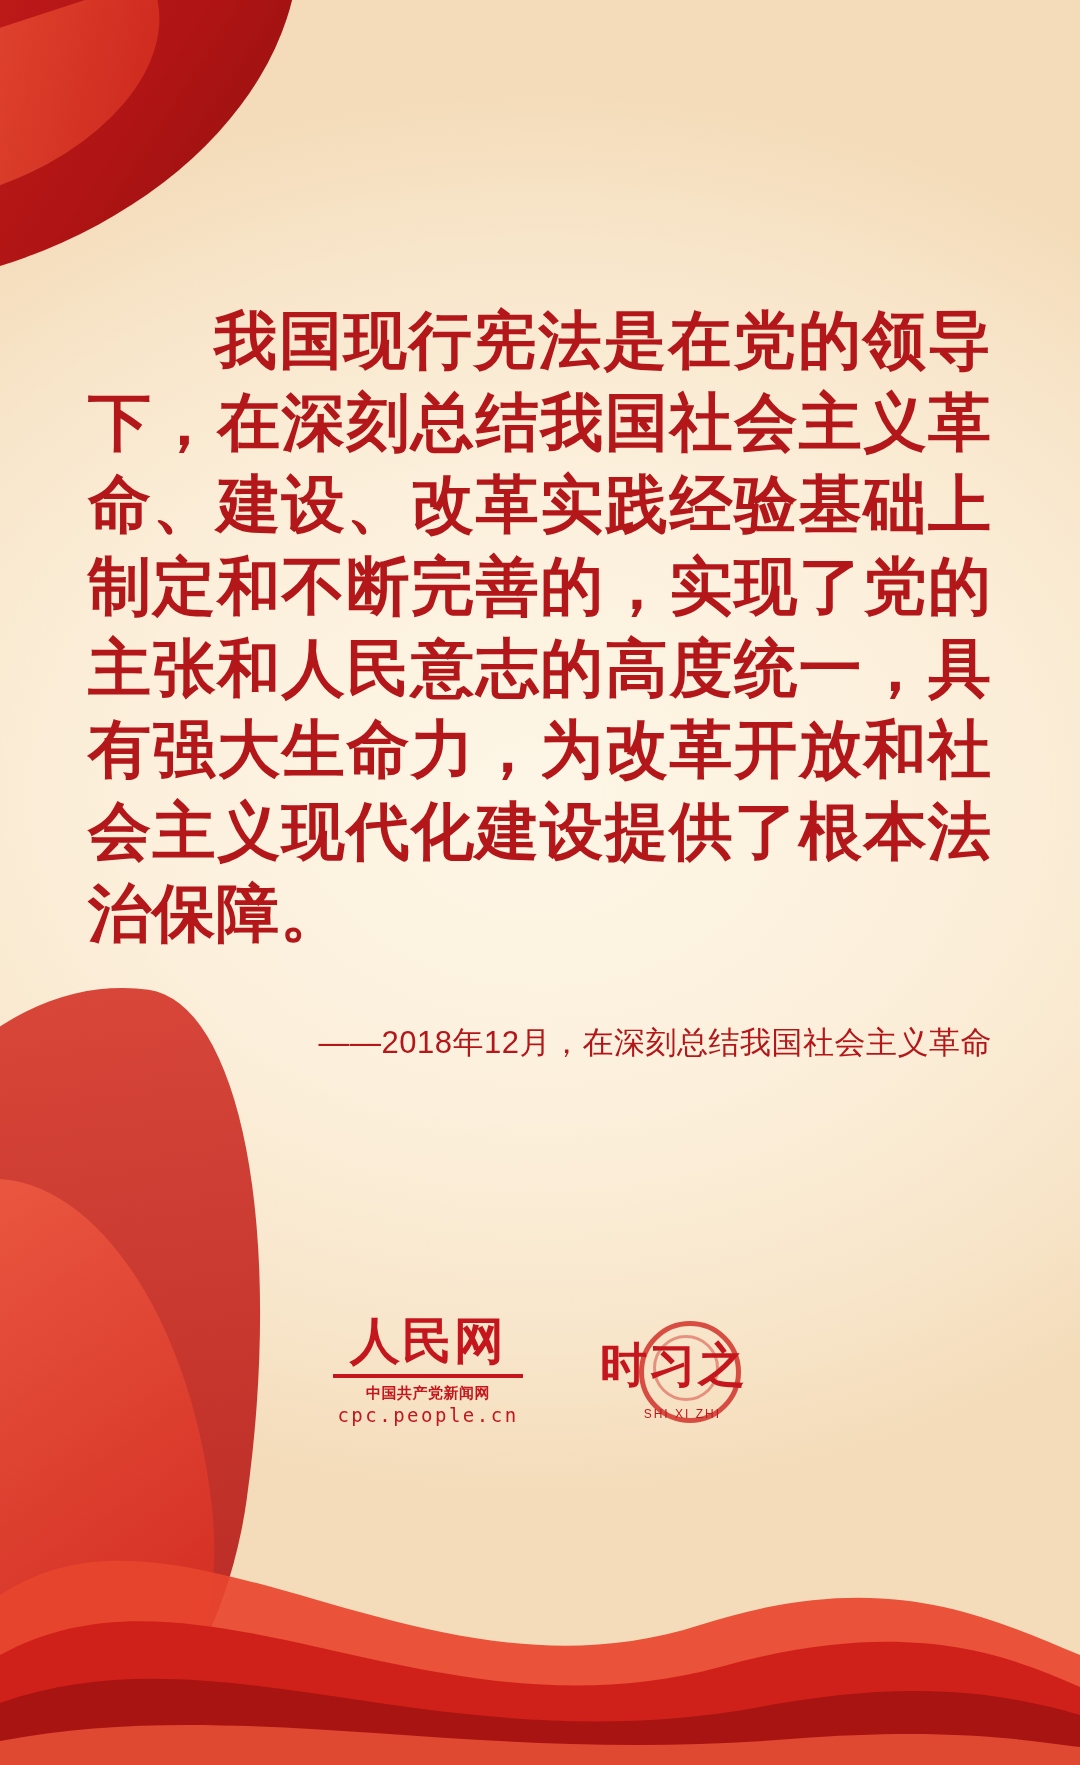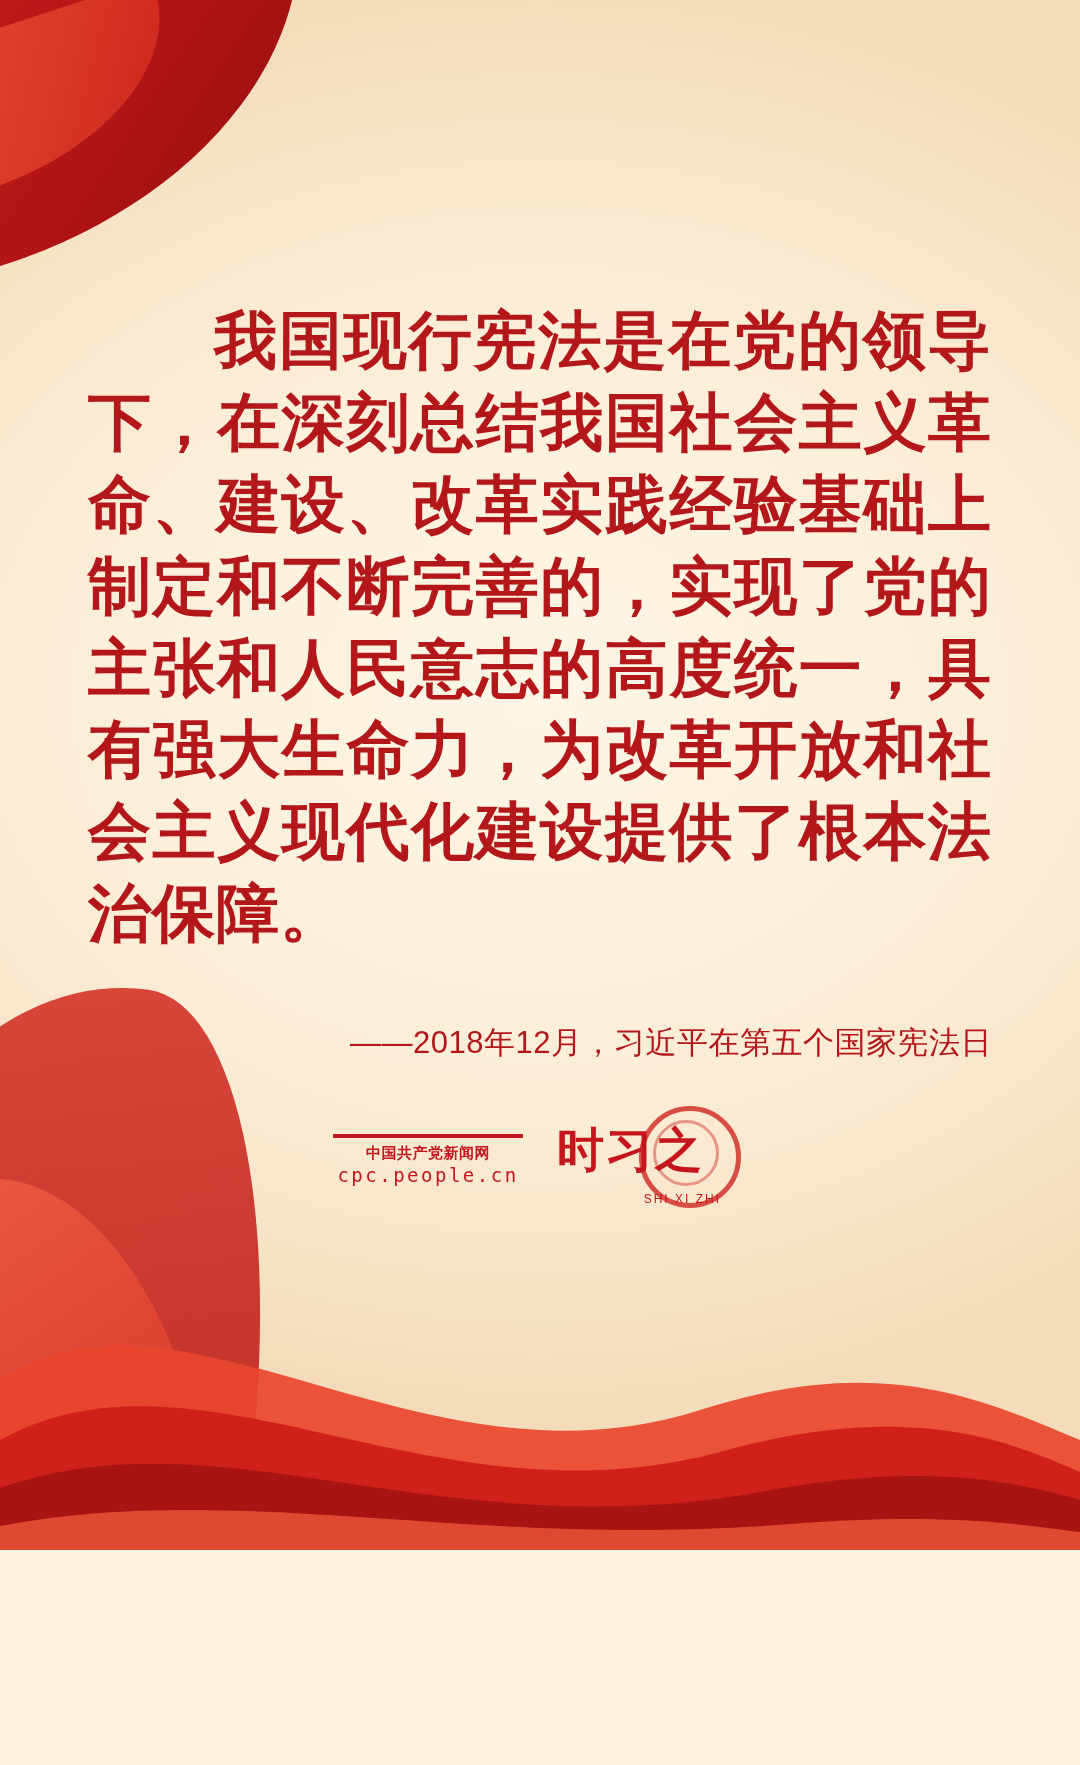--- a/index.html
+++ b/index.html
@@ -10,21 +10,21 @@
     width: 1080px;
     height: 1765px;
     overflow: hidden;
     font-family: "Liberation Sans", sans-serif;
     background: #fdf3e0;
   }
 
   .poster {
     position: relative;
     width: 1080px;
-    height: 1550px;
+    height: 1765px;
     overflow: hidden;
     background:
       radial-gradient(ellipse 900px 700px at 50% 45%, #fdf6e6 0%, #fcf0dc 45%, #f8e6cb 78%, #f4dcba 100%);
   }
 
   
   .corner-top-left {
     position: absolute;
     top: -60px;
     left: -90px;
@@ -168,21 +168,21 @@
     letter-spacing: 2.5px;
     margin-top: 6px;
   }
 
   .shixizhi {
     position: relative;
     width: 190px;
     height: 110px;
     display: flex;
     align-items: center;
-    justify-content: flex-start;
+    justify-content: flex-end;
   }
   .shixizhi .seal {
     position: absolute;
     right: 6px;
     top: 6px;
     width: 92px;
     height: 92px;
     border: 5px solid #d2332b;
     border-radius: 50%;
     opacity: .85;
@@ -234,27 +234,28 @@
       <path d="M0,300 C180,180 420,420 700,330 C880,272 980,318 1080,360 L1080,470 L0,470 Z" fill="#e8452f" opacity="0.92"></path>
       <path d="M0,360 C200,250 430,450 720,372 C900,322 1000,356 1080,392 L1080,470 L0,470 Z" fill="#cf2119"></path>
       <path d="M0,408 C220,330 440,470 760,412 C920,382 1010,400 1080,420 L1080,470 L0,470 Z" fill="#a81411"></path>
       <path d="M0,446 C240,400 470,470 790,444 C940,432 1020,444 1080,452 L1080,470 L0,470 Z" fill="#f25a3c" opacity="0.75"></path>
     </svg>
   </div>
 
   <div class="quote-wrap">
     <p class="quote">我国现行宪法是在党的领导下，在深刻总结我国社会主义革命、建设、改革实践经验基础上制定和不断完善的，实现了党的主张和人民意志的高度统一，具有强大生命力，为改革开放和社会主义现代化建设提供了根本法治保障。</p>
     <div class="attribution">
-      <div>——2018年12月，习近平在第五个国家宪法日</div>
+      <div>——2018年12月，在深刻总结我国社会主义革命</div>
     </div>
   </div>
 
   <div class="logos">
 
     <div class="people-logo">
+      <div class="cn">人民网</div>
       <div class="rule"></div>
       <div class="sub">中国共产党新闻网</div>
       <div class="url">cpc.people.cn</div>
     </div>
 
     <div class="shixizhi">
       <div class="seal"></div>
       <div class="sx-cn">时习之</div>
       <div class="sx-py">SHI XI ZHI</div>
     </div>

